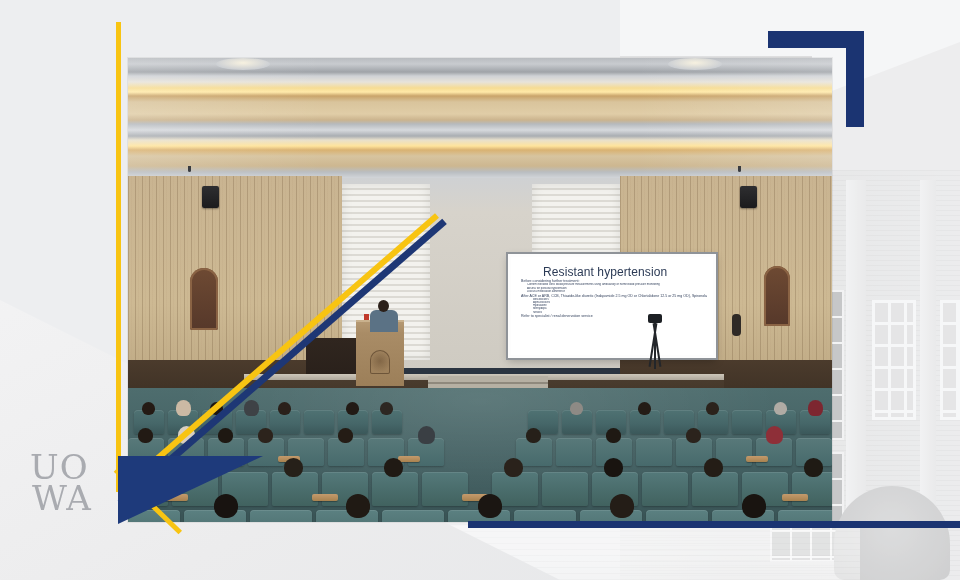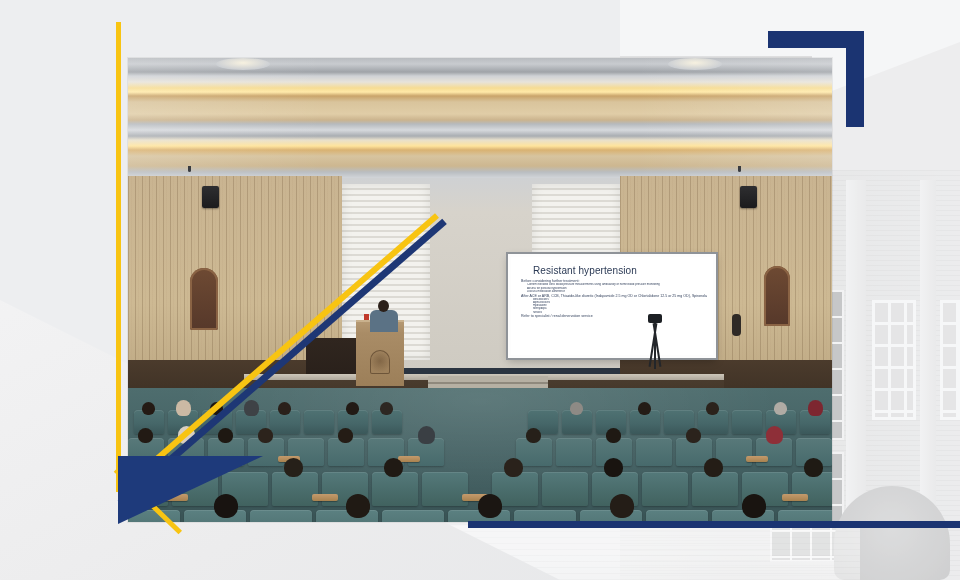--- a/index.html
+++ b/index.html
@@ -192,22 +192,22 @@
 
   
   .screen {
     left:380px; top:196px; width:208px; height:104px;
     background:#fdfdfd;
     box-shadow: 0 0 0 2px #8f9398, 0 3px 8px rgba(0,0,0,.25);
     overflow:hidden;
   }
   .screen-inner { position:absolute; inset:3px; background:#fff; }
   .slide-title {
-    position:absolute; left:22px; top:8px;
-    font-size:10px; color:#2b3a55; font-family:"Liberation Sans", sans-serif;
+    position:absolute; left:32px; top:8px;
+    font-size:12px; color:#2b3a55; font-family:"Liberation Sans", sans-serif;
     letter-spacing:.1px; white-space:nowrap;
   }
   .slide-body { position:absolute; left:10px; top:22px; right:6px; }
   .sl { color:#33415c; line-height:1.22; white-space:nowrap; overflow:hidden; }
   .sl.l1 { font-size:3.6px; margin-left:0px; }
   .sl.l2 { font-size:2.8px; margin-left:6px; }
   .sl.l3 { font-size:2.6px; margin-left:12px; }
 
   
   .stage-plat {
@@ -574,14 +574,18 @@
     <div class="notch"></div>
   </div>
 
   <div class="yellow-line-v"></div>
   <div class="yellow-line-diag"></div>
   <div class="yellow-big-diag"></div>
   <div class="navy-big-diag"></div>
   <div class="navy-tri-bl"></div>
   <div class="navy-bottom-bar"></div>
 
+  <div class="uowa">
+    <div>UO</div>
+    <div class="l2">WA</div>
+  </div>
 
 </div>
 
 </body></html>

